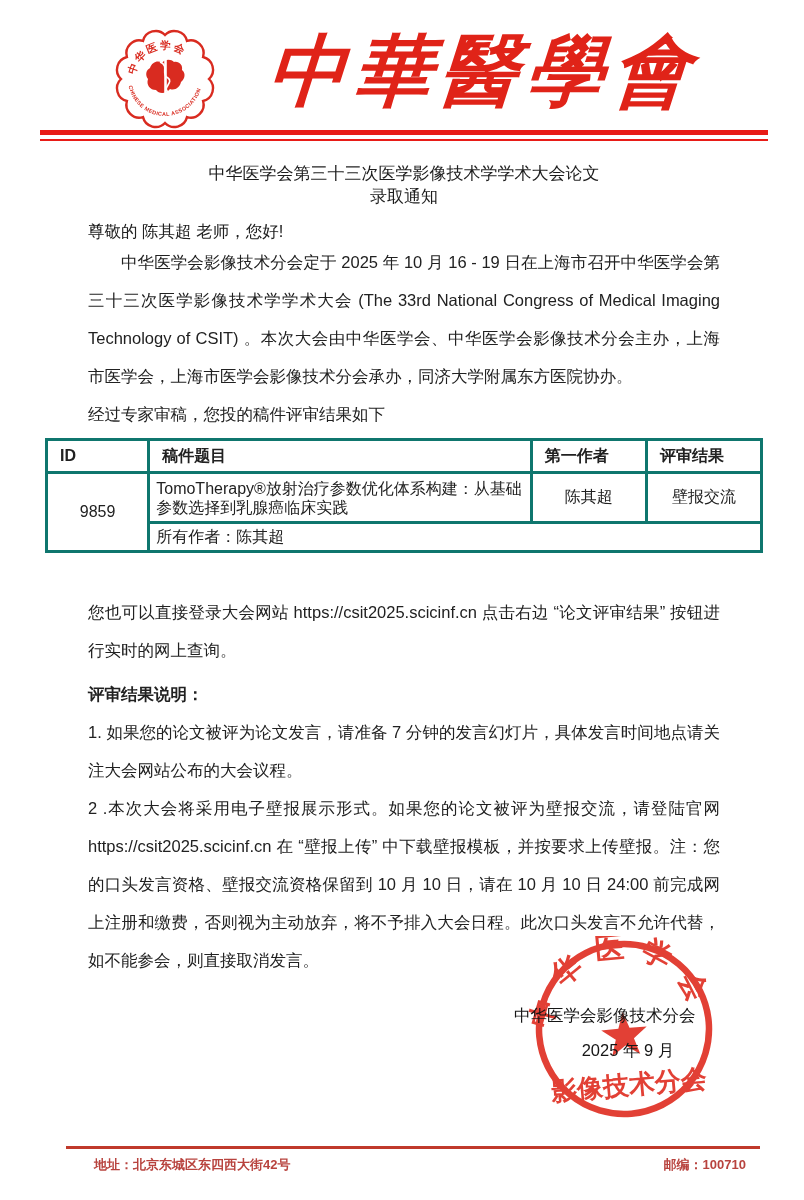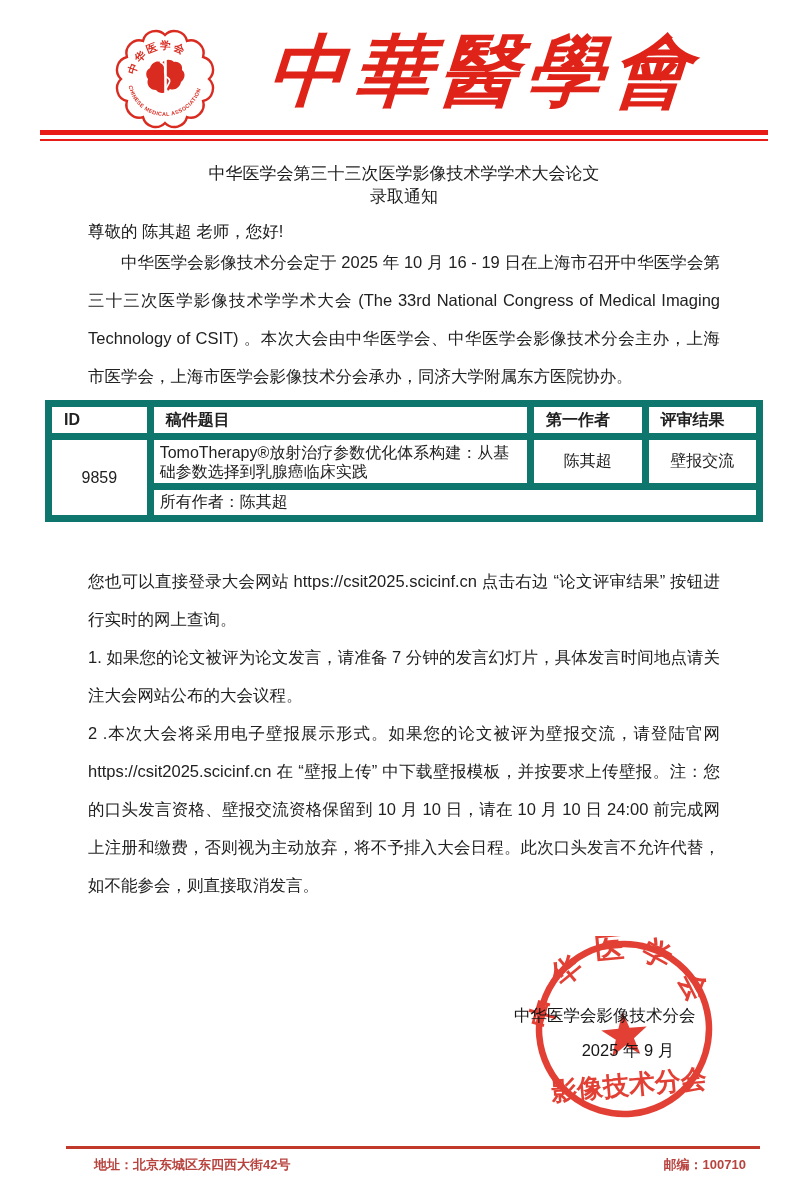--- a/index.html
+++ b/index.html
@@ -28,21 +28,21 @@
   .doc-title { text-align:center; font-weight:normal; font-size:17px; margin:0 43px; color:#1c1c1c; }
   .doc-title.second { margin-top:0; }
   .greeting { margin:13px 43px 0; font-size:16.5px; }
   .para { margin:0 43px; font-size:16.5px; line-height:38px; text-align:justify; }
   .para.indent { text-indent:2em; }
   .bold-head { margin:6px 43px 0; font-size:16.5px; line-height:38px; font-weight:bold; }
 
   
   table.review { width:100%; border-collapse:collapse; margin-top:5px;
     border:2px solid #111; font-size:16px; }
-  table.review th, table.review td { border:7px solid #0f766e; padding:2px 6px; }
+  table.review th, table.review td { border:3px solid #0f766e; padding:2px 6px; }
   table.review th { font-weight:bold; height:33px; text-align:left; padding-left:12px;
     border-bottom:2px solid #111; }
   th.c-id, td.c-id { width:14.3%; text-align:center; padding-left:6px; }
   th.c-author, td.c-author, th.c-result, td.c-result { width:16.1%; text-align:center; padding-left:6px; }
   td.c-title { width:53.5%; padding:6px 10px 6px 12px; line-height:19px; }
   td.c-allauthors { padding:4px 10px 4px 12px; height:29px; }
   tr.main-row td { height:50px; }
 
   .post1 { margin-top:40px; }
 
@@ -89,20 +89,21 @@
 
   <div class="divider"></div>
 
   <div class="content">
     <div class="doc-title">中华医学会第三十三次医学影像技术学学术大会论文</div>
     <div class="doc-title second">录取通知</div>
 
     <div class="greeting">尊敬的 陈其超 老师，您好!</div>
 
     <p class="para indent">中华医学会影像技术分会定于 2025 年 10 月 16 - 19 日在上海市召开中华医学会第三十三次医学影像技术学学术大会 (The 33rd National Congress of Medical Imaging Technology of CSIT) 。本次大会由中华医学会、中华医学会影像技术分会主办，上海市医学会，上海市医学会影像技术分会承办，同济大学附属东方医院协办。</p>
+    <p class="para">经过专家审稿，您投的稿件评审结果如下</p>
 
     <table class="review">
       <tbody>
           <tr>
         <th class="c-id">ID</th>
         <th>稿件题目</th>
         <th class="c-author">第一作者</th>
         <th class="c-result">评审结果</th>
       </tr>
       <tr class="main-row">
@@ -111,20 +112,21 @@
         <td class="c-author">陈其超</td>
         <td class="c-result">壁报交流</td>
       </tr>
       <tr>
         <td class="c-allauthors" colspan="3">所有作者：陈其超</td>
       </tr>
     </tbody>
       </table>
 
     <p class="para post1">您也可以直接登录大会网站 https://csit2025.scicinf.cn   点击右边 “论文评审结果” 按钮进行实时的网上查询。</p>
+    <p class="bold-head">评审结果说明：</p>
     <p class="para">1. 如果您的论文被评为论文发言，请准备 7 分钟的发言幻灯片，具体发言时间地点请关注大会网站公布的大会议程。</p>
     <p class="para">2 .本次大会将采用电子壁报展示形式。如果您的论文被评为壁报交流，请登陆官网 https://csit2025.scicinf.cn 在 “壁报上传” 中下载壁报模板，并按要求上传壁报。注：您的口头发言资格、壁报交流资格保留到 10 月 10 日，请在 10 月 10 日 24:00 前完成网上注册和缴费，否则视为主动放弃，将不予排入大会日程。此次口头发言不允许代替，如不能参会，则直接取消发言。</p>
   </div>
 
   <svg class="stamp" viewBox="0 0 200 186">
     <g transform="rotate(-5 100 93)">
       <circle cx="100" cy="93" r="85" fill="none" stroke="#e03125" stroke-width="6.5"></circle>
       <path id="stampArc" d="M 28 93 A 72 72 0 0 1 172 93" fill="none"></path>
       <text fill="#e03125" font-size="29" font-weight="bold" letter-spacing="14">
         <textPath href="#stampArc" startOffset="5">中华医学会</textPath>

